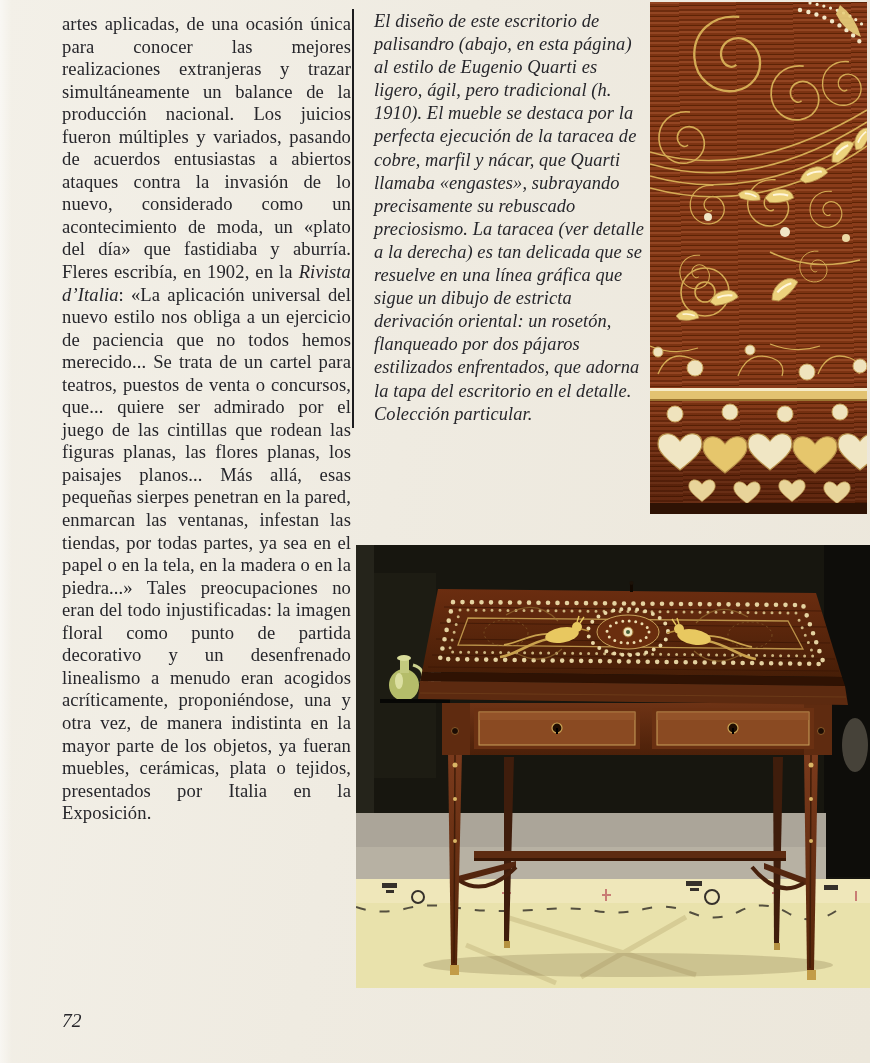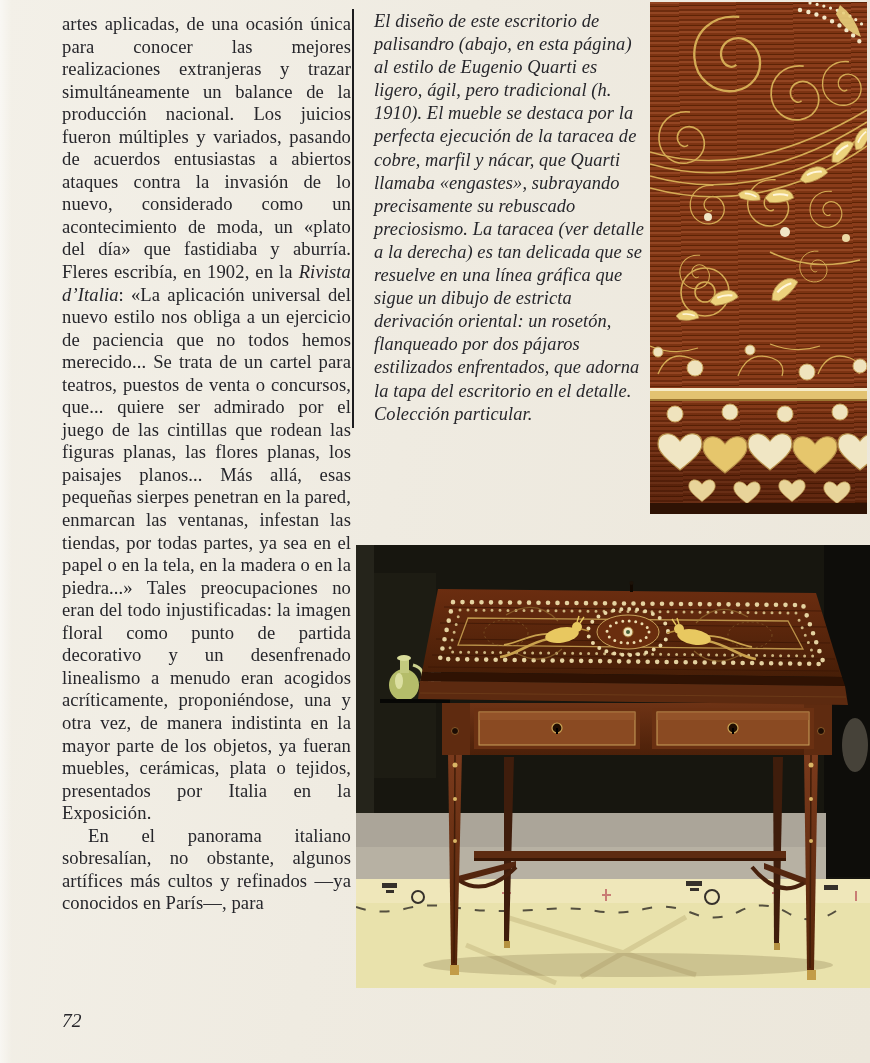--- a/index.html
+++ b/index.html
@@ -46,21 +46,20 @@
   
   .pagenum{position:absolute; left:62px; top:1010px; font-size:19.5px;font-style:italic;}
 </style>
 </head>
 <body>
 
 <div class="page">
 
   <div class="body-col" lang="es">
     <p><span>artes aplicadas, de una ocasión única para conocer las mejores realizaciones extranjeras y trazar simultáneamente un balance de la producción nacional. Los juicios fueron múltiples y variados, pasando de acuerdos entusiastas a abiertos ataques contra la invasión de lo nuevo, considerado como un acontecimiento de moda, un «plato del día» que fastidiaba y aburría. Fleres escribía, en 1902, en la </span><i>Rivista d’Italia</i><span>: «La aplicación universal del nuevo estilo nos obliga a un ejercicio de paciencia que no todos hemos merecido... Se trata de un cartel para teatros, puestos de venta o concursos, que... quiere ser admirado por el juego de las cintillas que rodean las figuras planas, las flores planas, los paisajes planos... Más allá, esas pequeñas sierpes penetran en la pared, enmarcan las ventanas, infestan las tiendas, por todas partes, ya sea en el papel o en la tela, en la madera o en la piedra...» Tales preocupaciones no eran del todo injustificadas: la imagen floral como punto de partida decorativo y un desenfrenado linealismo a menudo eran acogidos acríticamente, proponiéndose, una y otra vez, de manera indistinta en la mayor parte de los objetos, ya fueran muebles, cerámicas, plata o tejidos, presentados por Italia en la Exposición.</span></p>
-    <p class="indent"><span>En el panorama italiano sobresalían, no obstante, algunos artífices más cultos y refinados —ya conocidos en París—, para</span></p>
   </div>
 
   <div class="caption">
     <p>El diseño de este escritorio de palisandro (abajo, en esta página) al estilo de Eugenio Quarti es ligero, ágil, pero tradicional (h. 1910). El mueble se destaca por la perfecta ejecución de la taracea de cobre, marfil y nácar, que Quarti llamaba «engastes», subrayando precisamente su rebuscado preciosismo. La taracea (ver detalle a la derecha) es tan delicada que se resuelve en una línea gráfica que sigue un dibujo de estricta derivación oriental: un rosetón, flanqueado por dos pájaros estilizados enfrentados, que adorna la tapa del escritorio en el detalle. Colección particular.</p>
   </div>
 
   <div class="fig fig-marquetry">
     <svg viewBox="0 0 217 512" preserveAspectRatio="none">
       <defs>
         <path id="sp" d="M34,2 C15,0 2,13 3,30 C4,45 17,55 31,53 C43,51 50,41 48,30 C46,21 38,15 30,17 C23,19 20,25 22,31 C24,36 29,38 32,35" fill="none"></path>

